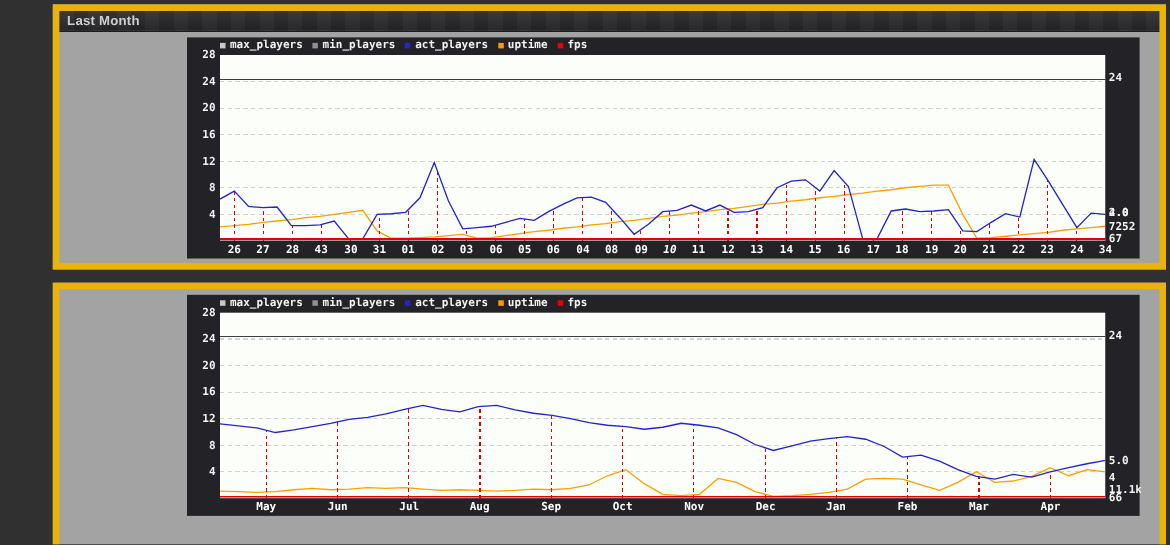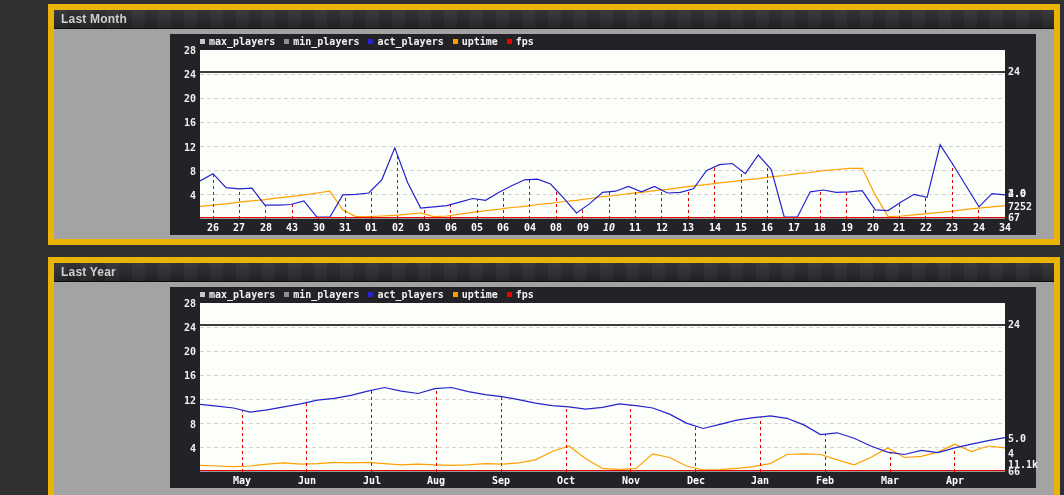--- a/index.html
+++ b/index.html
@@ -143,23 +143,20 @@
           <span class="xlab" style="top:188px;left:709px;">21</span>
           <span class="xlab" style="top:188px;left:736px;">22</span>
           <span class="xlab" style="top:188px;left:762px;">23</span>
           <span class="xlab" style="top:188px;left:789px;">24</span>
           <span class="xlab" style="top:188px;left:815px;">34</span>
         </div>
     </div>
   </section>
 
   <section class="panel" style="top:257px;height:233px;">
-    <div class="panel-header">
-      <span>Last Year</span>
-    </div>
     <div class="panel-body" style="height:213px;">
       <div class="chart">
           <div class="legend">
             <span class="legend-item">
               <span class="legend-swatch" style="background: rgb(200, 200, 200);"></span>
               <span>max_players</span>
             </span>
             <span class="legend-item">
               <span class="legend-swatch" style="background: rgb(144, 144, 144);"></span>
               <span>min_players</span>

